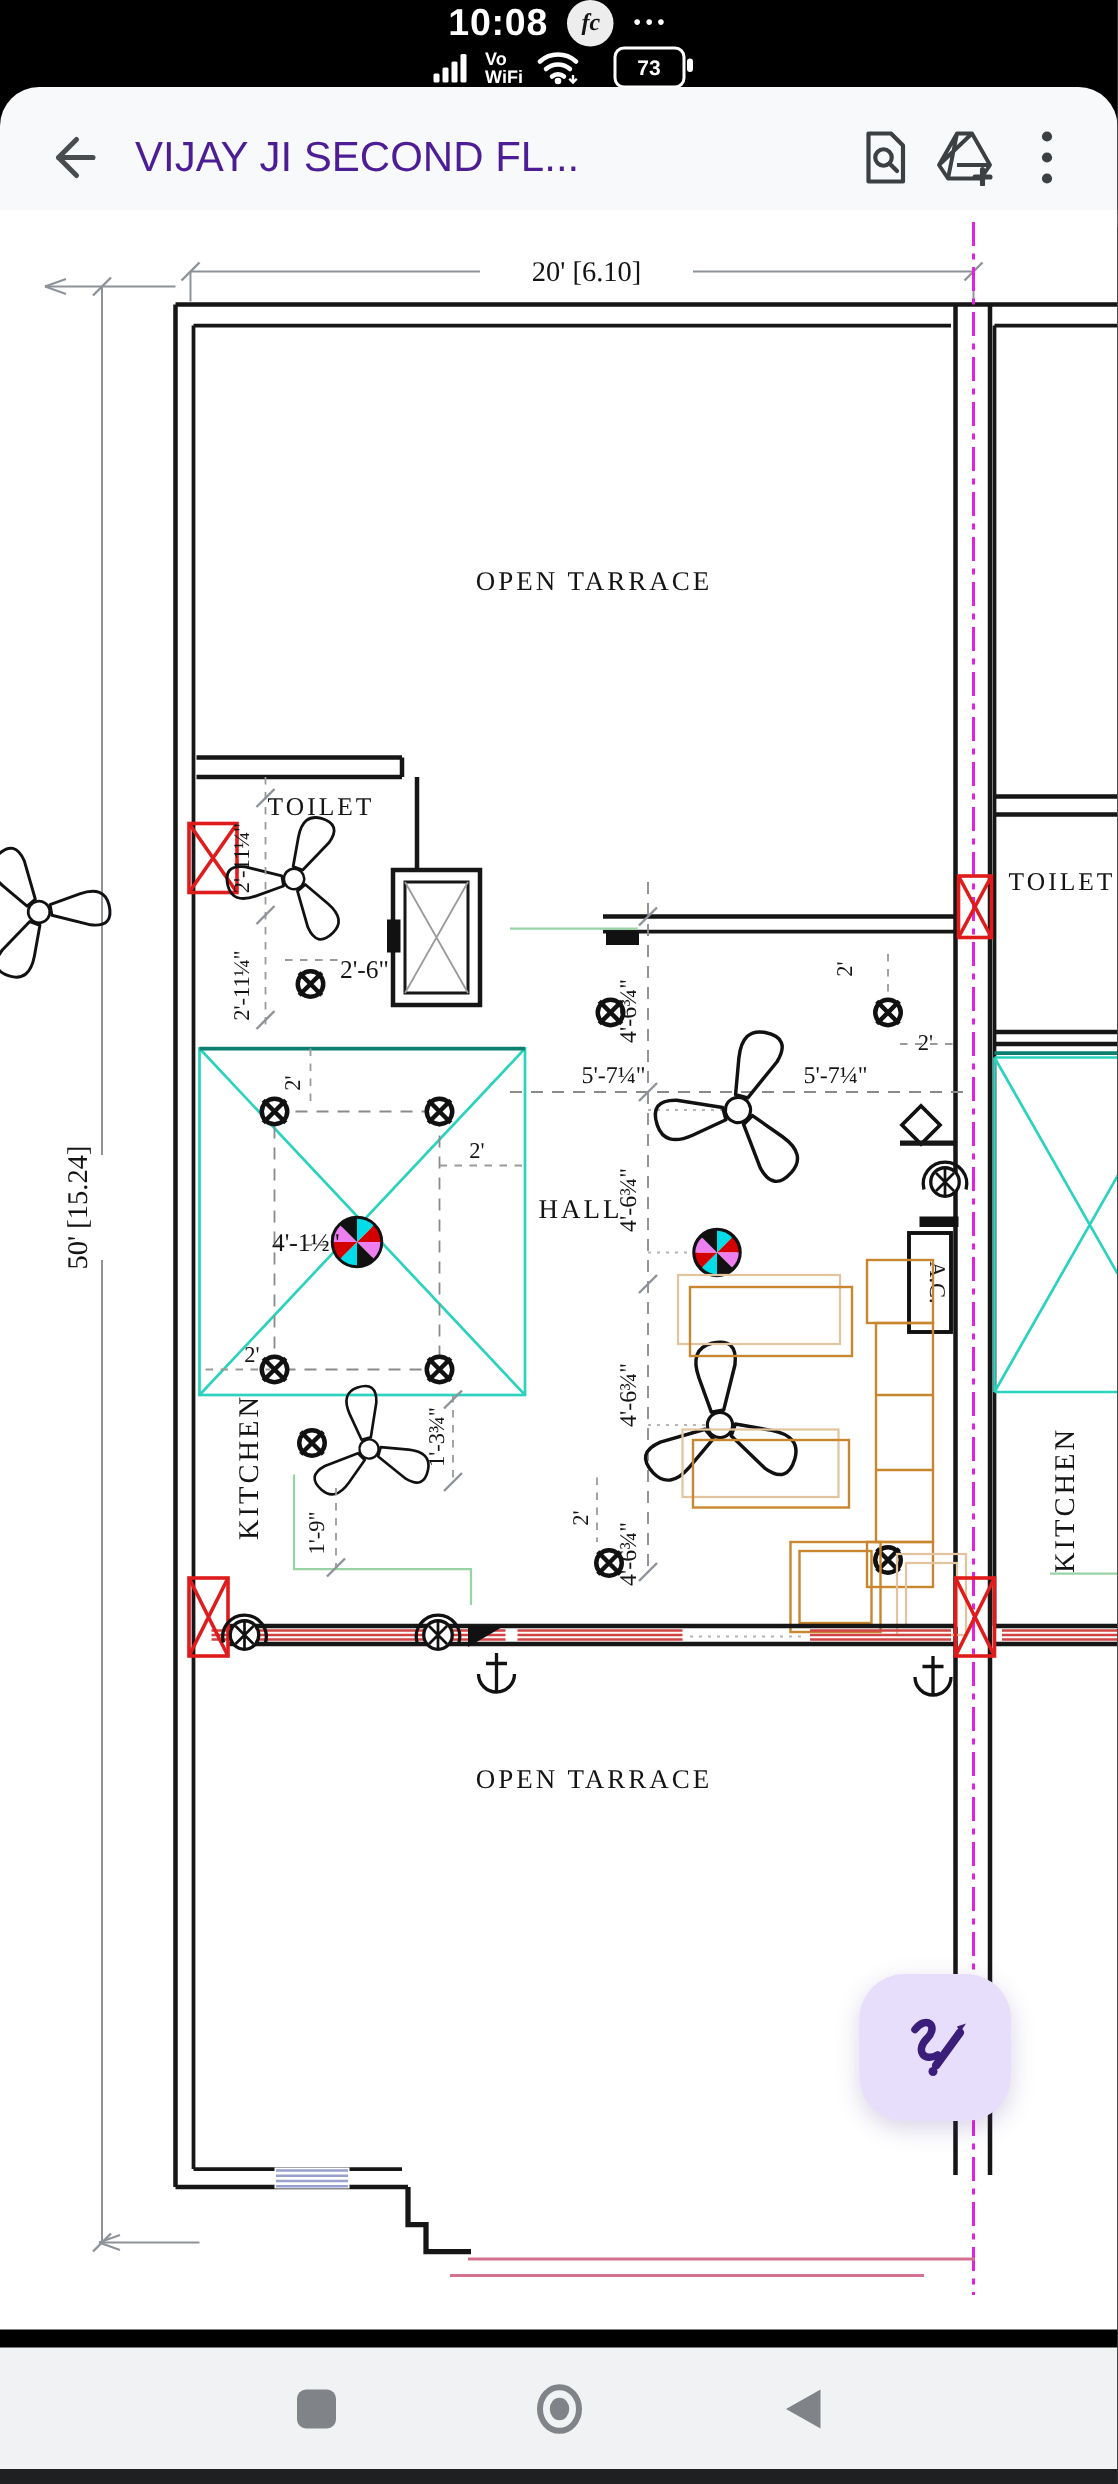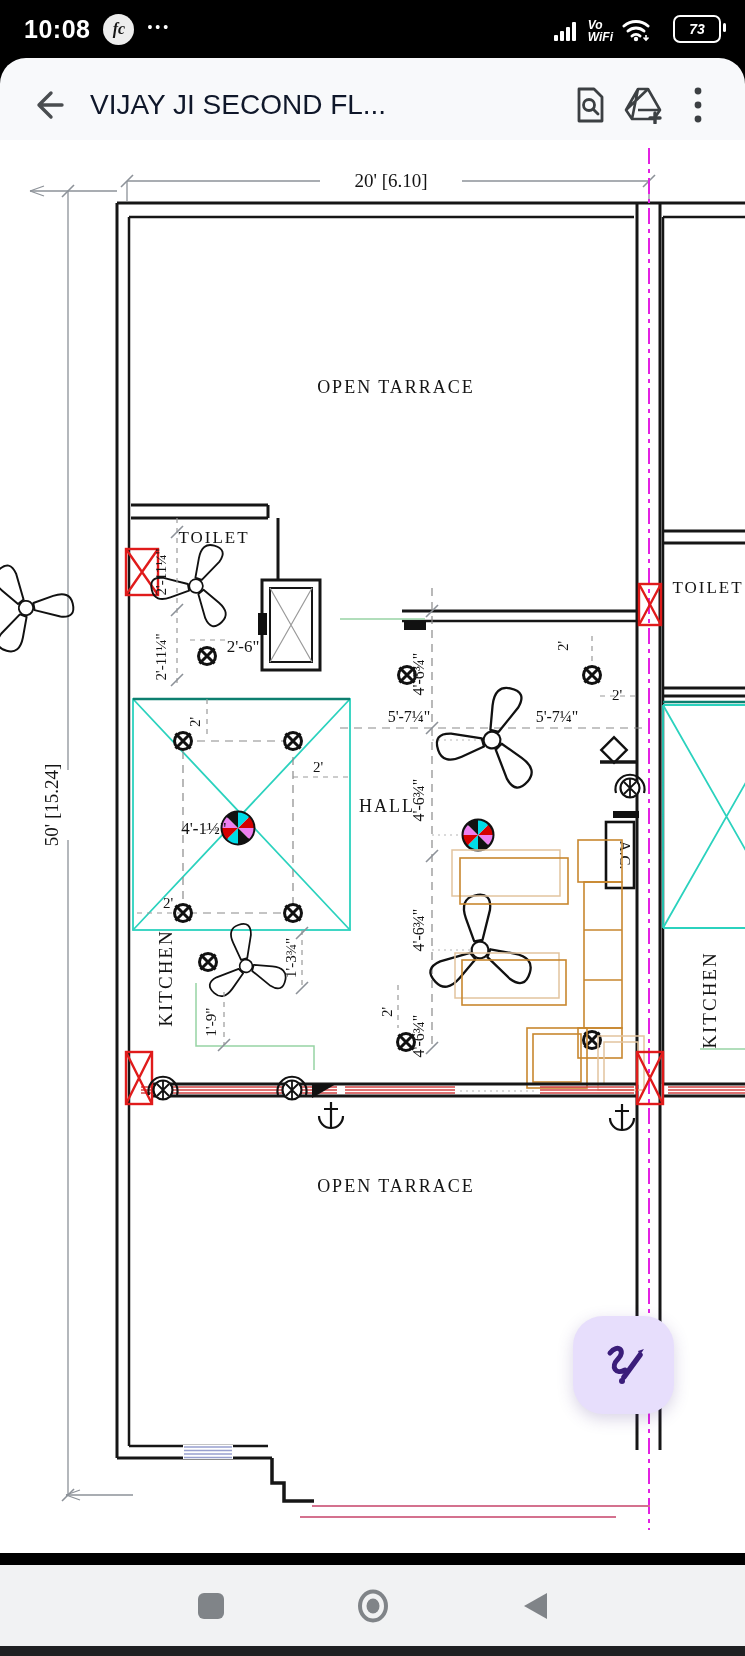--- a/index.html
+++ b/index.html
@@ -1,40 +1,40 @@
 <!DOCTYPE html>
 <html><head>
 <meta charset="utf-8">
 <style>
   html,body{margin:0;padding:0;background:#000;}
   .screen{position:relative;width:745px;height:1656px;background:#000;overflow:hidden;
           font-family:"Liberation Sans",sans-serif;}
   
   .status-bar{position:absolute;top:0;left:0;width:745px;height:58px;display:flex;
               justify-content:space-between;align-items:center;box-sizing:border-box;
-              padding:0 24px;color:#fff;}
+              padding:0 24px;color:#fff;flex-direction:column;}
   .sb-left{display:flex;align-items:center;gap:13px;}
   .sb-time{font-size:25px;font-weight:600;letter-spacing:.5px;}
   .sim-badge{width:31px;height:31px;border-radius:50%;background:#ededed;color:#151515;
              font:italic 600 16px "Liberation Serif",serif;display:flex;align-items:center;
              justify-content:center;}
   .dots{font-size:14px;letter-spacing:3px;margin-top:-4px;}
-  .sb-right{display:flex;align-items:flex-end;gap:9px;font-style:italic;}
+  .sb-right{display:flex;align-items:center;gap:9px;}
   .vo{font-size:12px;line-height:12px;font-weight:700;text-align:left;}
   .battery{position:relative;width:44px;height:24px;border:2.5px solid #fff;border-radius:7px;
            display:flex;align-items:center;justify-content:center;font-size:14px;font-weight:600;margin-left:12px;}
   .battery:after{content:"";position:absolute;right:-7px;top:6px;width:3.5px;height:9px;
                  background:#fff;border-radius:2px;}
   
   .app-bar{position:absolute;top:58px;left:0;width:745px;height:94px;background:#f8f9fb;
            border-radius:26px 26px 0 0;display:flex;align-items:center;box-sizing:border-box;
            padding:0 20px;border-bottom:1px solid #ececec;}
   .icon-btn{width:54px;height:54px;background:none;border:none;display:flex;align-items:center;
             justify-content:center;padding:0;cursor:pointer;}
-  .ab-title{flex:1;font-size:28px;color:#0f172a;margin-left:16px;white-space:nowrap;overflow:hidden;}
+  .ab-title{flex:1;font-size:28px;color:#4c1d95;margin-left:16px;white-space:nowrap;overflow:hidden;}
   
   .content{position:absolute;top:140px;left:0;width:745px;height:1413px;background:#fff;}
   .content svg{display:block;}
   text.cad{font-family:"Liberation Serif","DejaVu Serif",serif;fill:#141414;}
   .room{font-size:18px;letter-spacing:2px;}
   .dim{font-size:15px;}
   .dimL{font-size:19px;}
   .w3{stroke:#161616;stroke-width:3;fill:none;}
   .w25{stroke:#161616;stroke-width:2.5;fill:none;}
   .w35{stroke:#161616;stroke-width:3.5;fill:none;}

